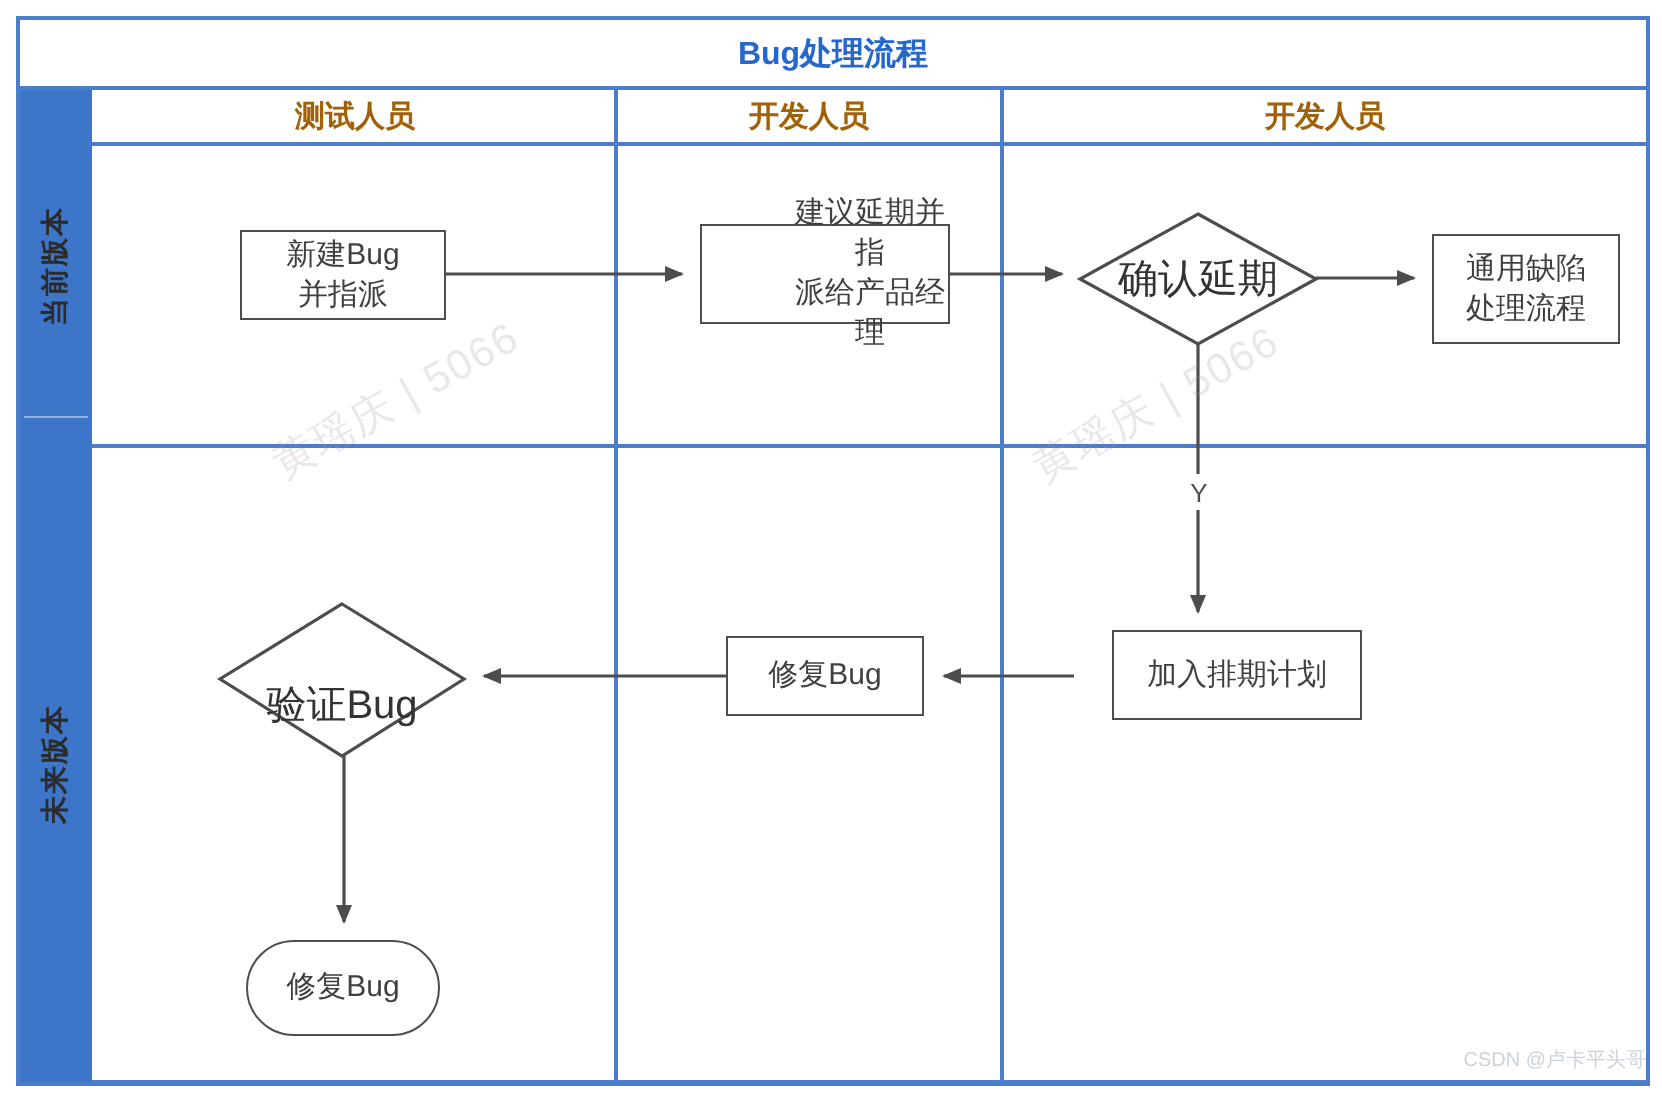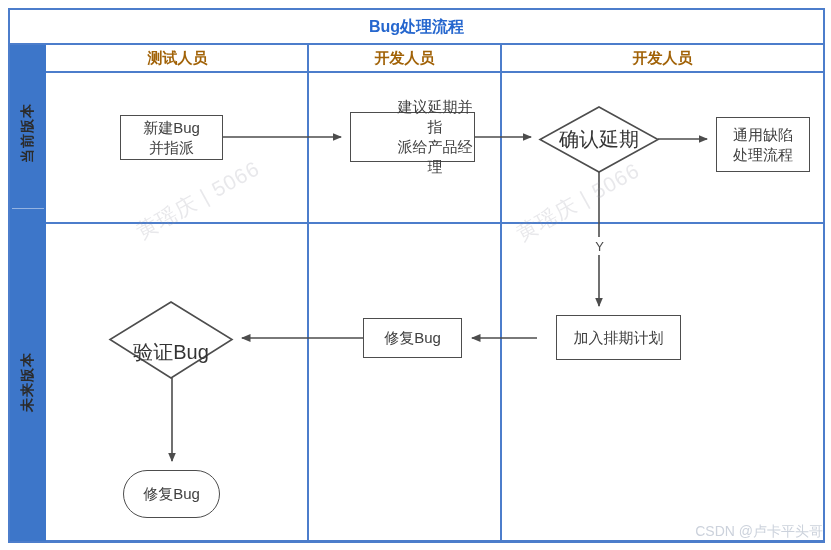--- a/index.html
+++ b/index.html
@@ -35,21 +35,21 @@
   
   svg.connectors { position:absolute; left:0; top:0; pointer-events:none; }
   svg.connectors line { stroke:#4D4D4D; stroke-width:1.6; }
   svg.connectors polygon.shape { fill:#ffffff; stroke:#4D4D4D; stroke-width:1.6; }
 
   
   .wm-diagonal { position:absolute; width:190px; height:24px; display:flex; align-items:center;
                  justify-content:center; transform:rotate(-29deg); color:rgba(150,152,162,0.22);
                  font-size:21px; letter-spacing:1px; }
   .wm-csdn { position:absolute; left:660px; top:523px; width:163px; text-align:right;
-             color:#ccd2dc; font-size:14px; }
+             color:#ccd2dc; font-size:10px; }
 </style>
 </head>
 <body>
 
 <div class="page">
 
   <div class="frame"></div>
 
   <div class="title-row">Bug处理流程</div>
 

